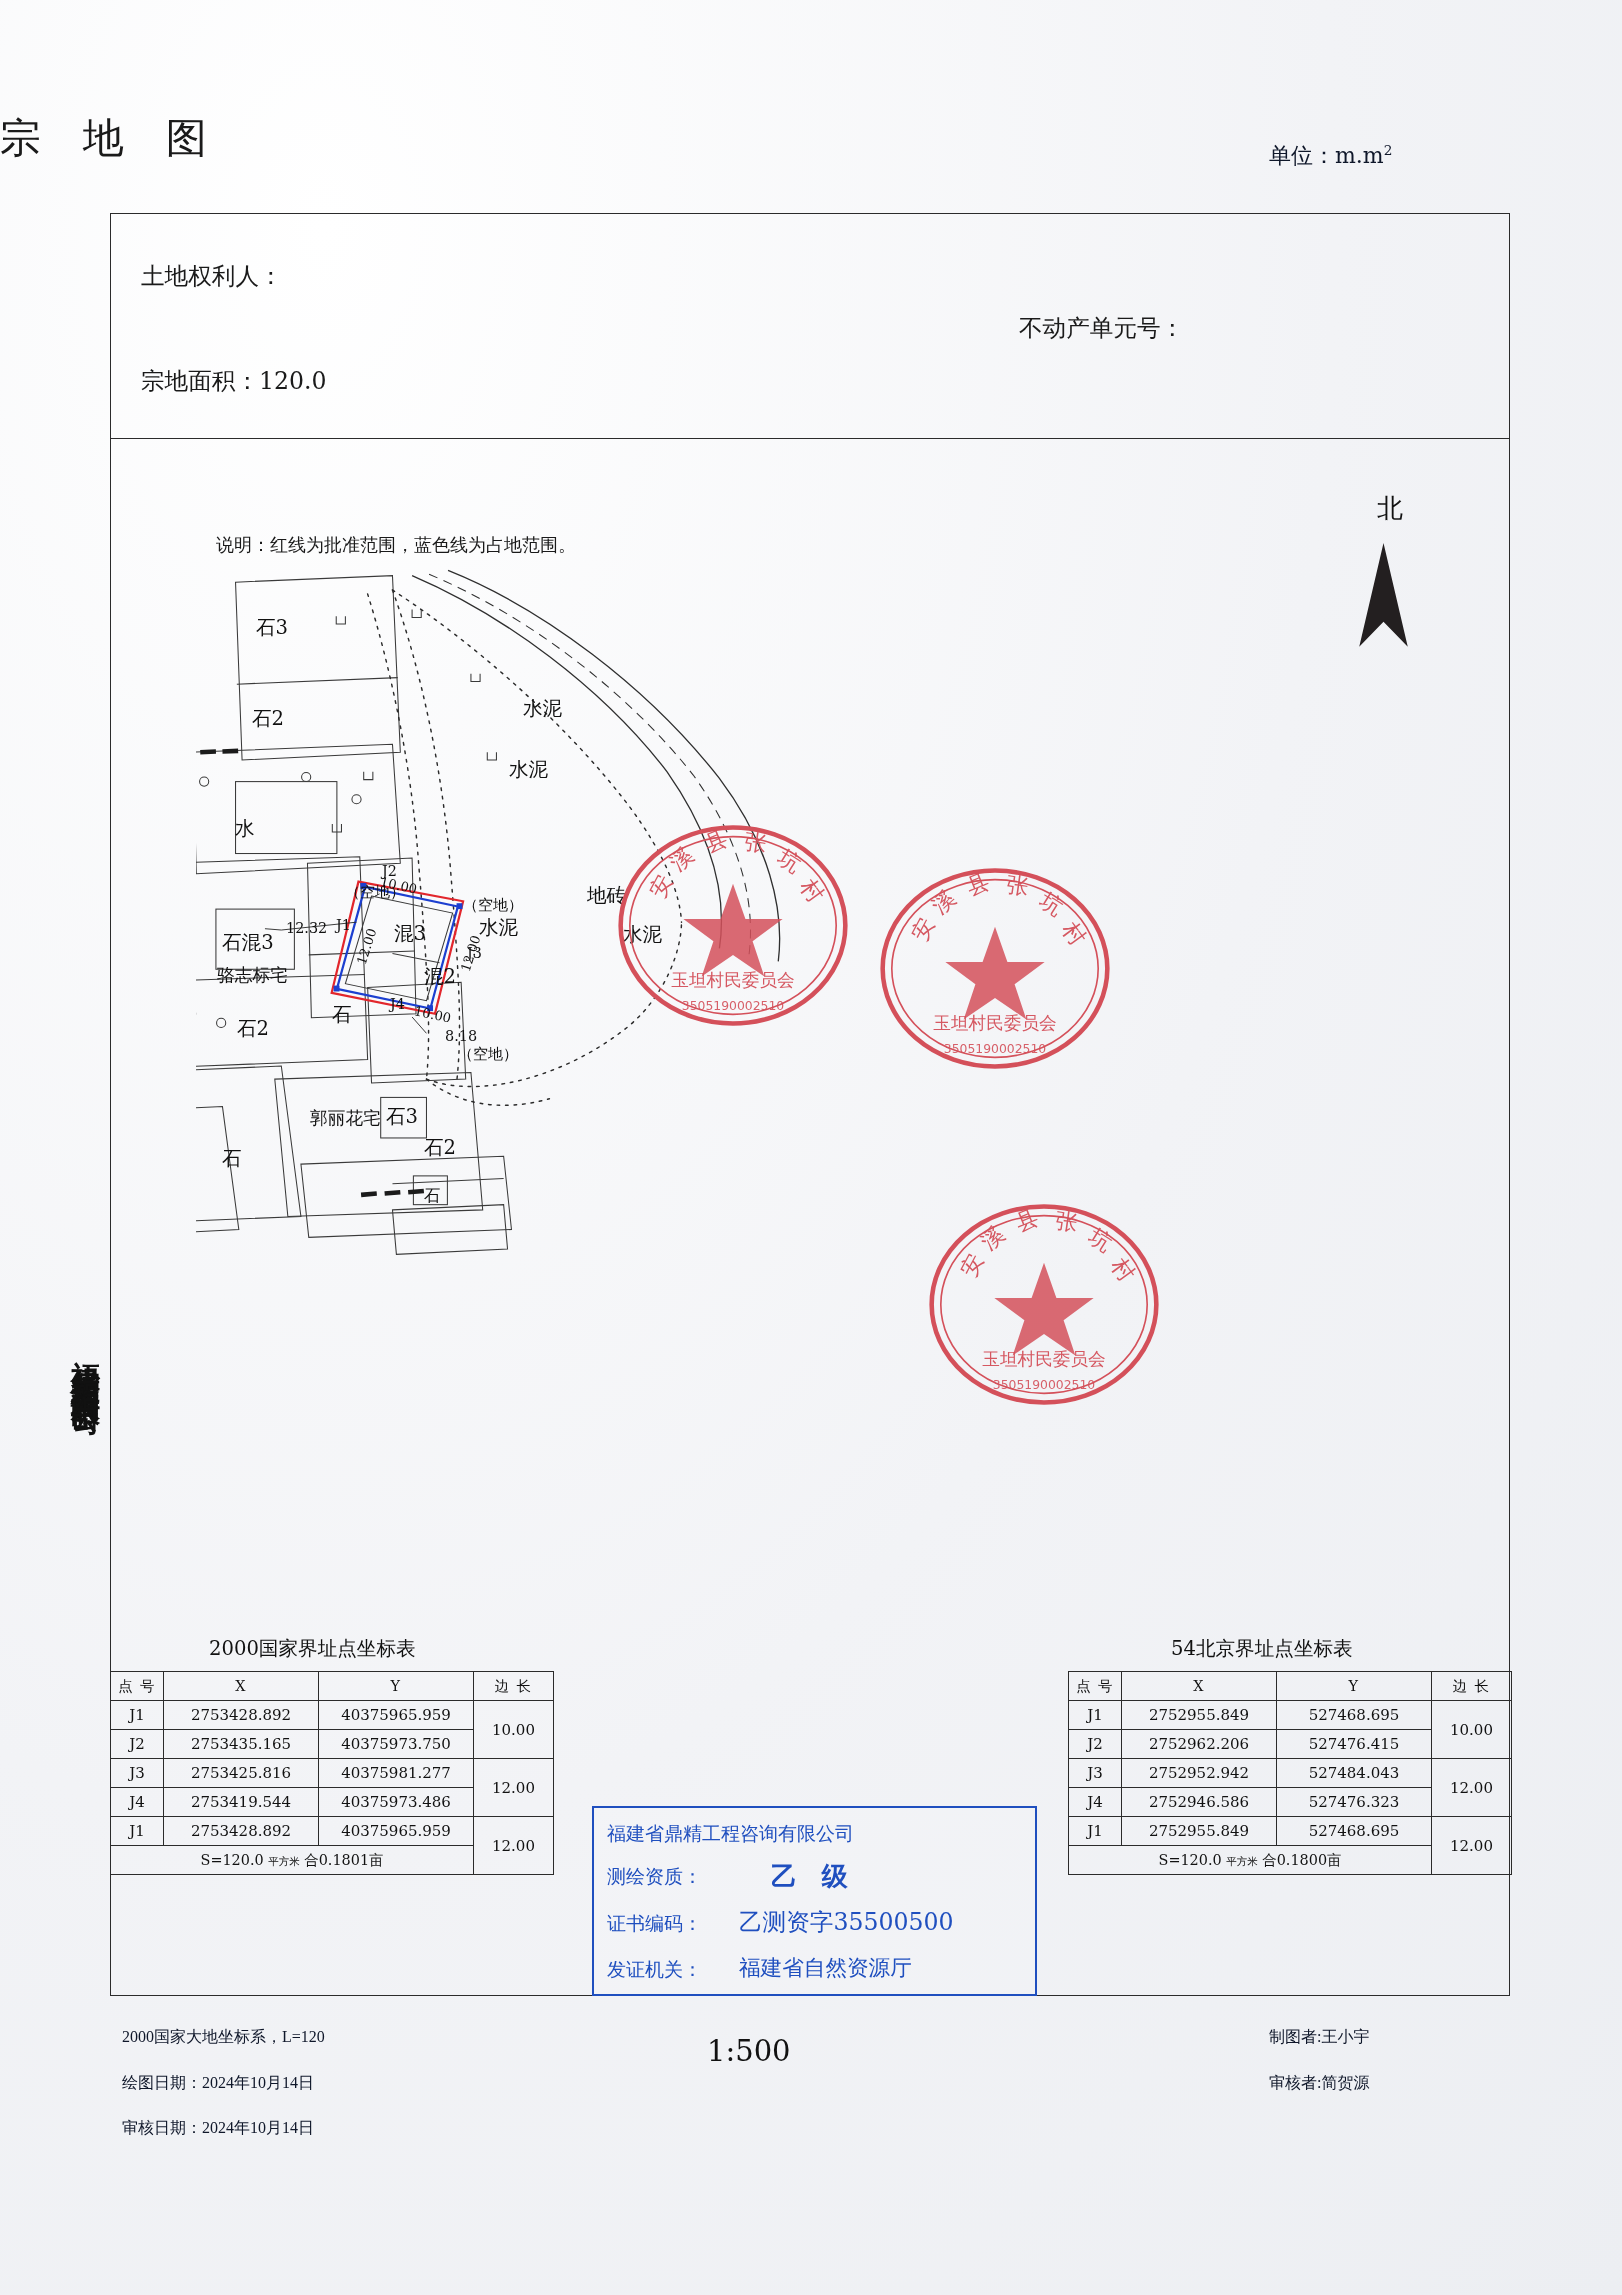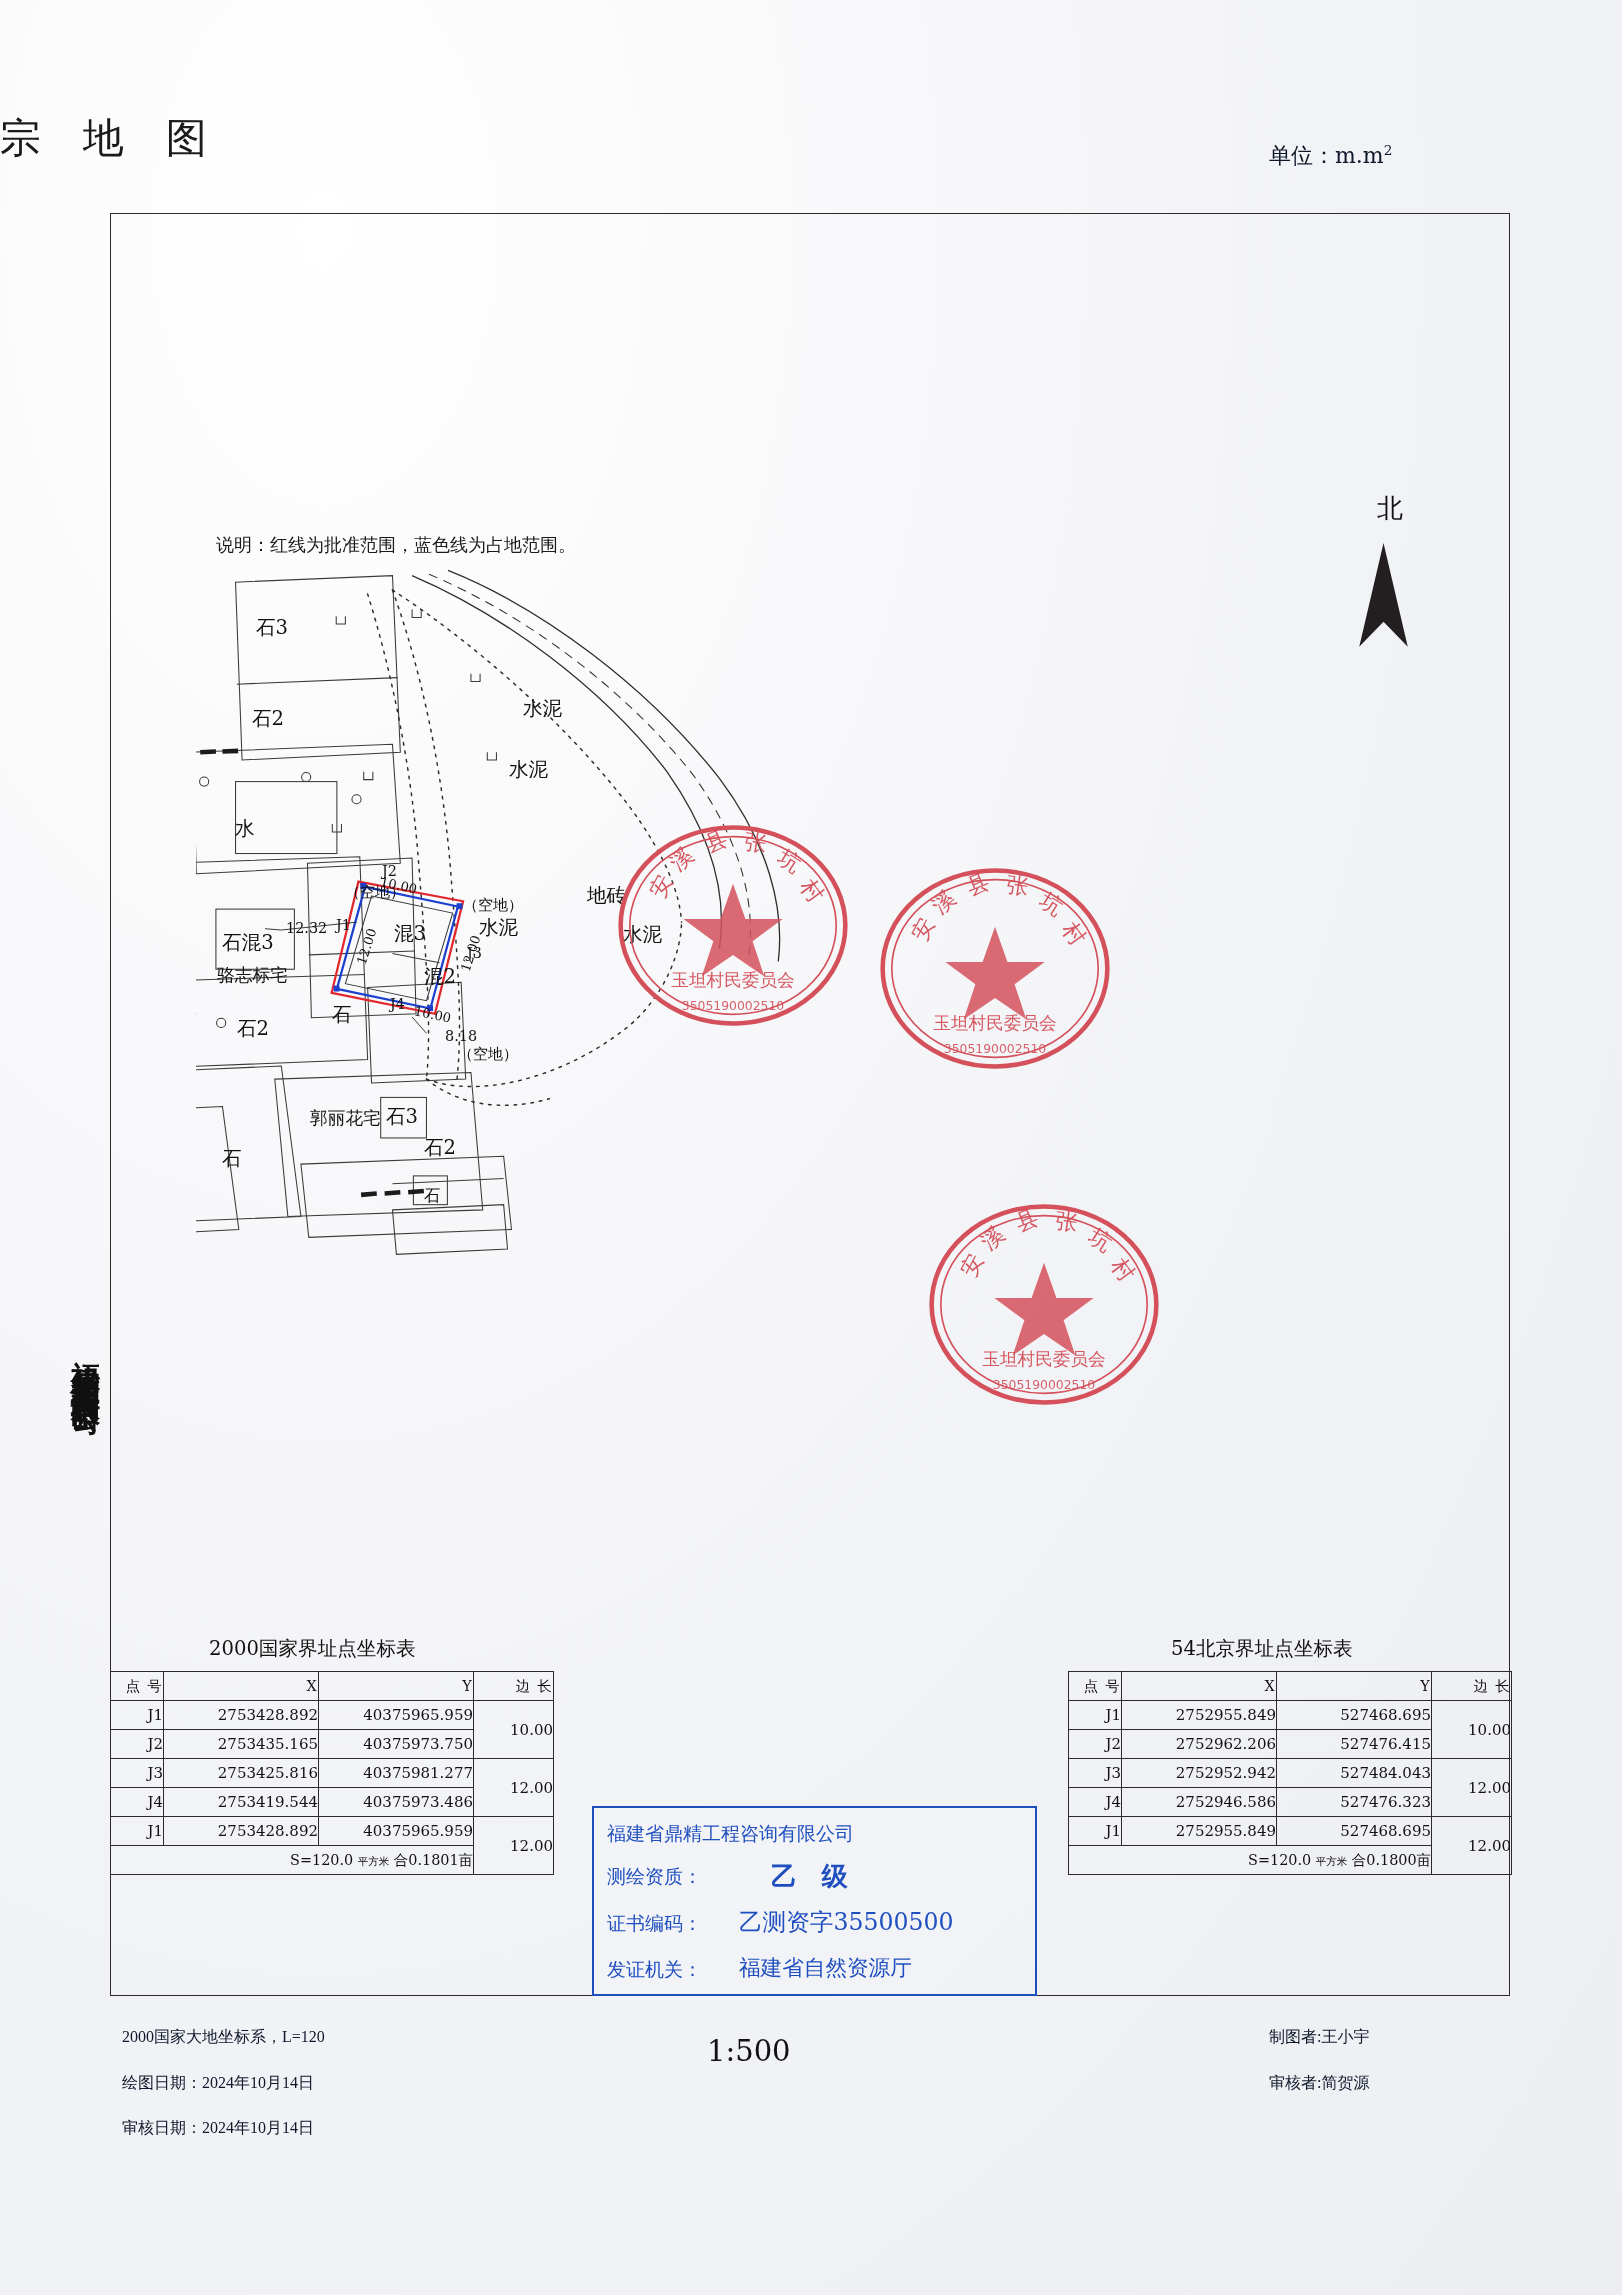--- a/index.html
+++ b/index.html
@@ -101,21 +101,21 @@
   table.coord {
     position:absolute;
     border-collapse:collapse;
     font-family:"DejaVu Serif", serif;
     font-size:15px;
     color:#111;
     background:transparent;
   }
   table.coord td, table.coord th {
     border:1px solid #2b2b2b;
-    text-align:right;
+    text-align:center;
     font-weight:normal;
     padding:0;
     height:28px;
     margin-left:12px;
   }
   table.coord th { font-size:14.4px; letter-spacing:1.3px; }
   .c-pt { width:52px; }
   .c-x  { width:154px; }
   .c-y  { width:154px; }
   .c-s  { width:79px; }
@@ -160,20 +160,25 @@
 <body>
 
 <div class="page">
   <div class="paper-tint"></div>
 
   <div class="title">宗 地 图</div>
   <div class="unit"><span>单位：m.m</span><sup>2</sup></div>
 
   <div class="frame"></div>
 
+  <div class="hdr">
+    <div class="owner">土地权利人：</div>
+    <div class="area">宗地面积：120.0</div>
+    <div class="unitno">不动产单元号：</div>
+  </div>
 
   <div class="note">说明：红线为批准范围，蓝色线为占地范围。</div>
 
   <div class="north-label">北</div>
   <div class="north-arrow">
     <svg width="59" height="105" viewBox="0 0 90 160">
       <polygon points="45,0 82,158 45,120 8,158" fill="#231f20"></polygon>
     </svg>
   </div>
 

